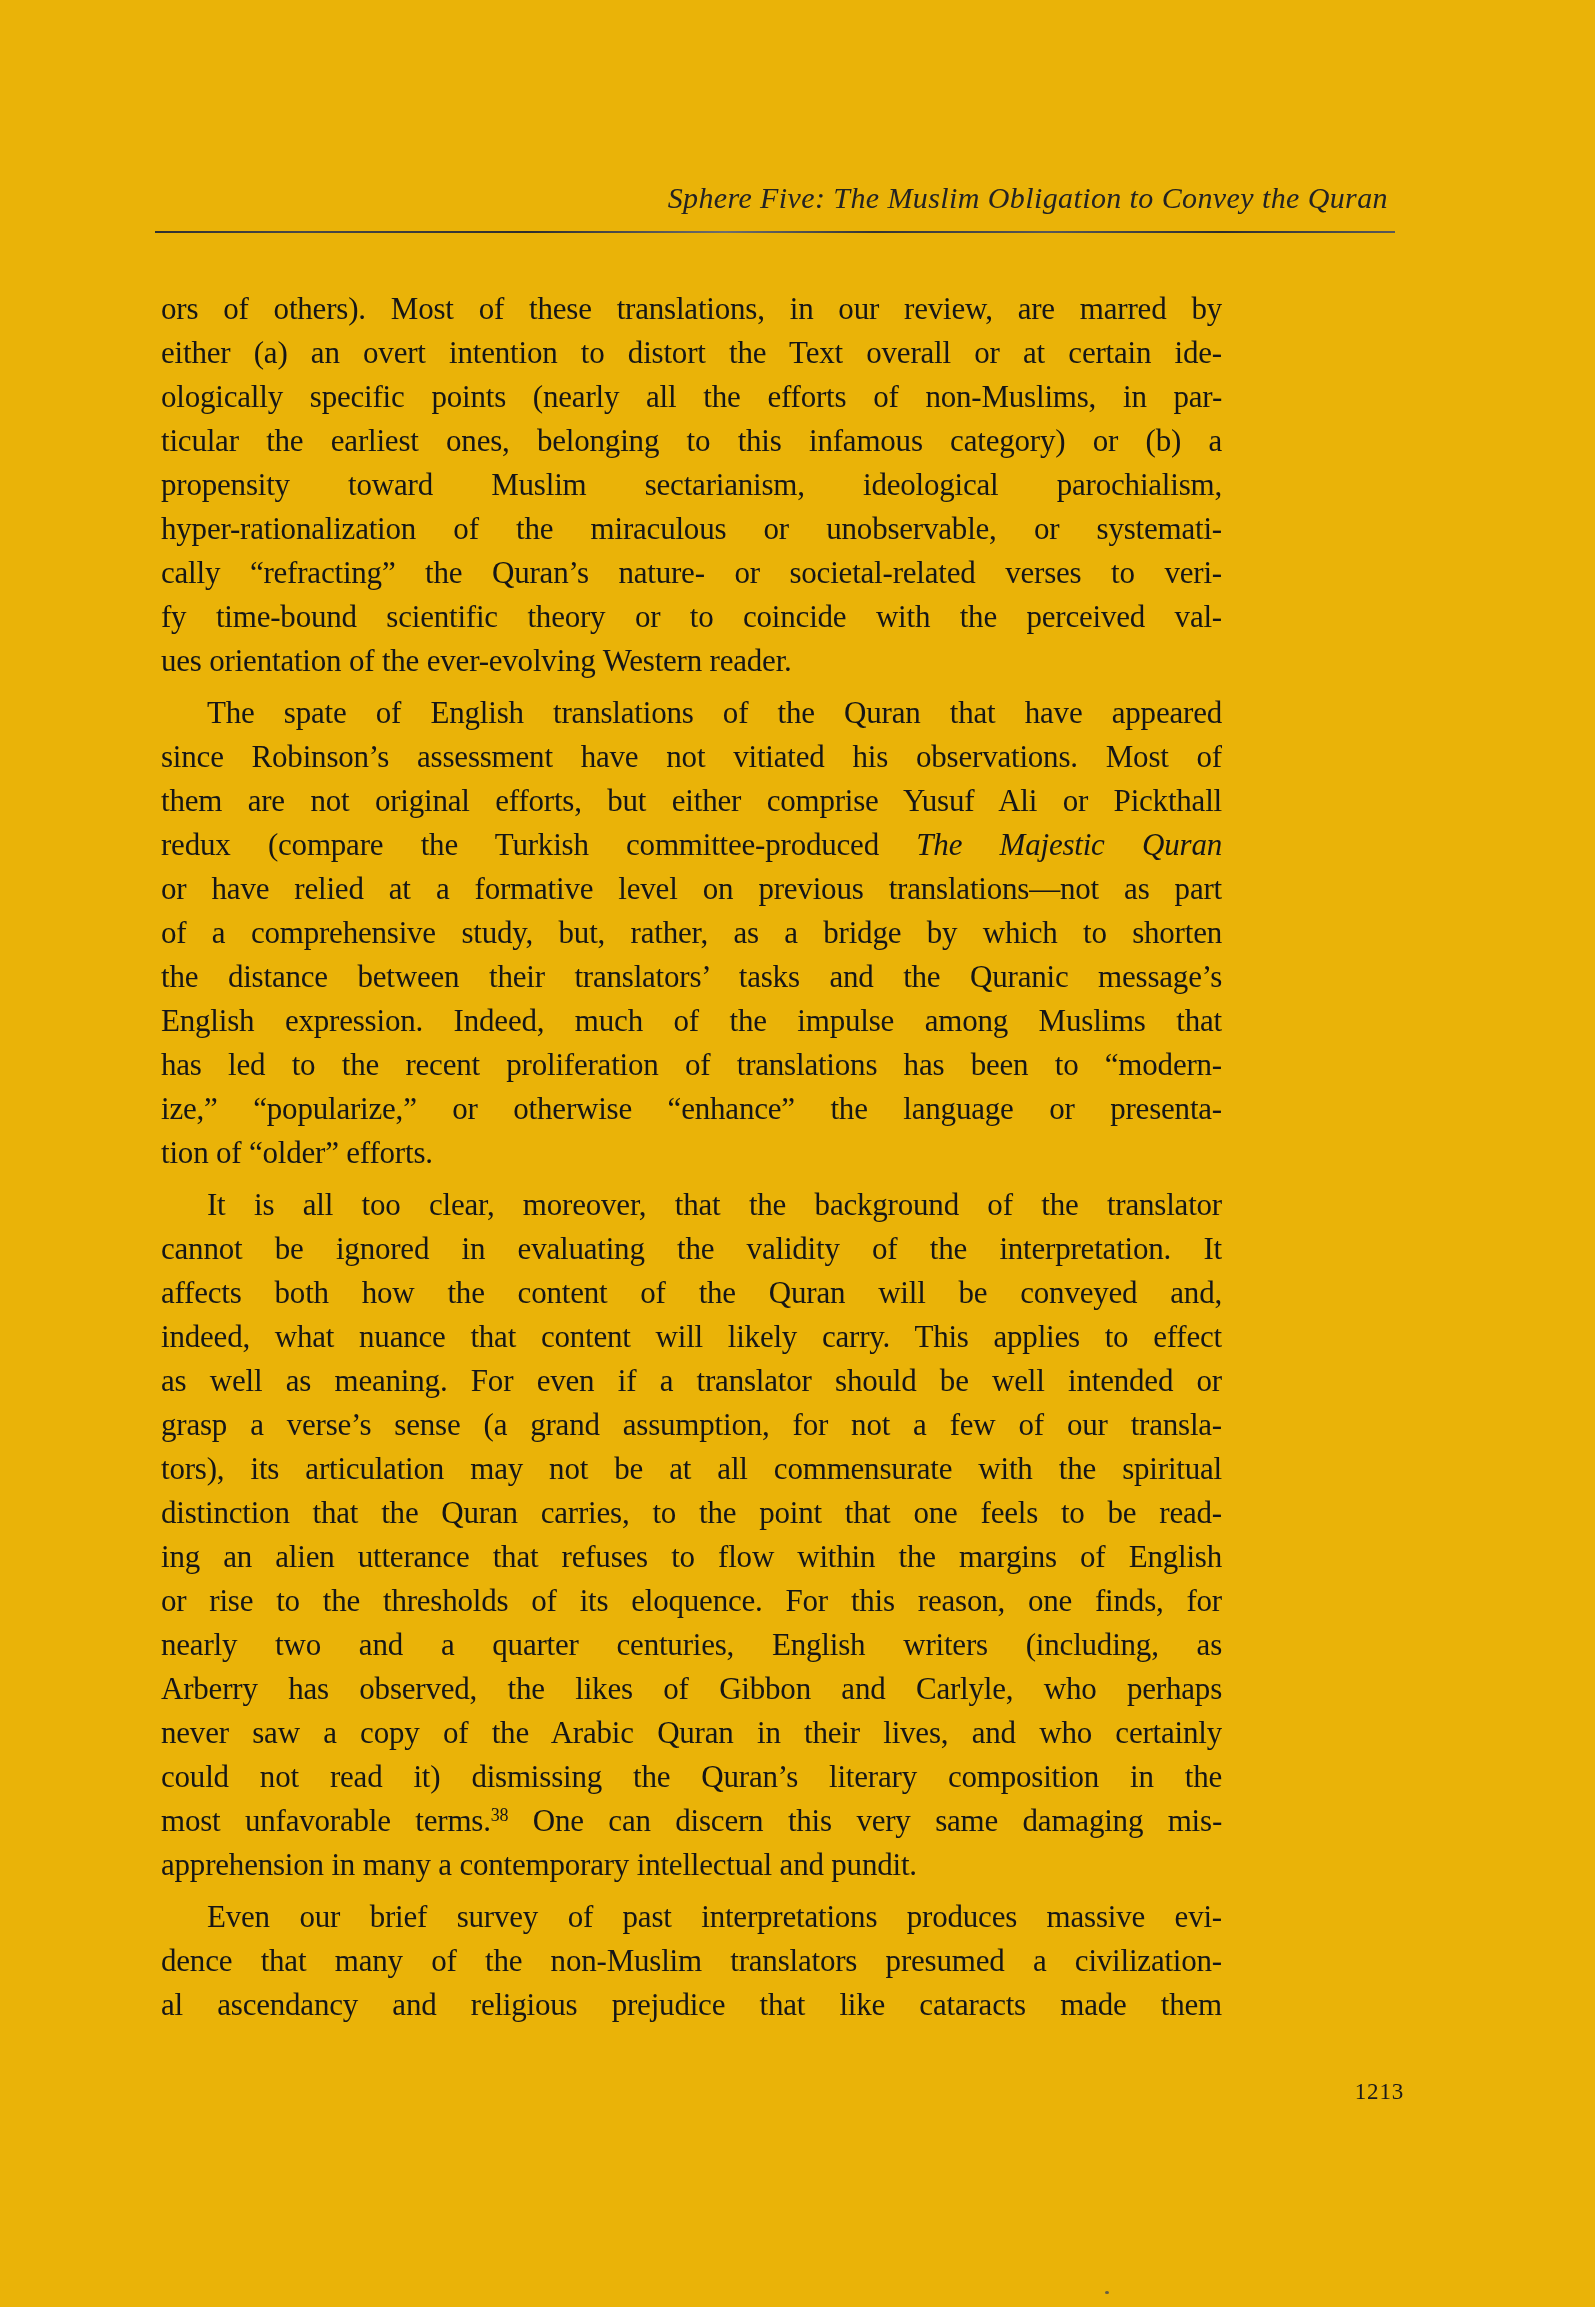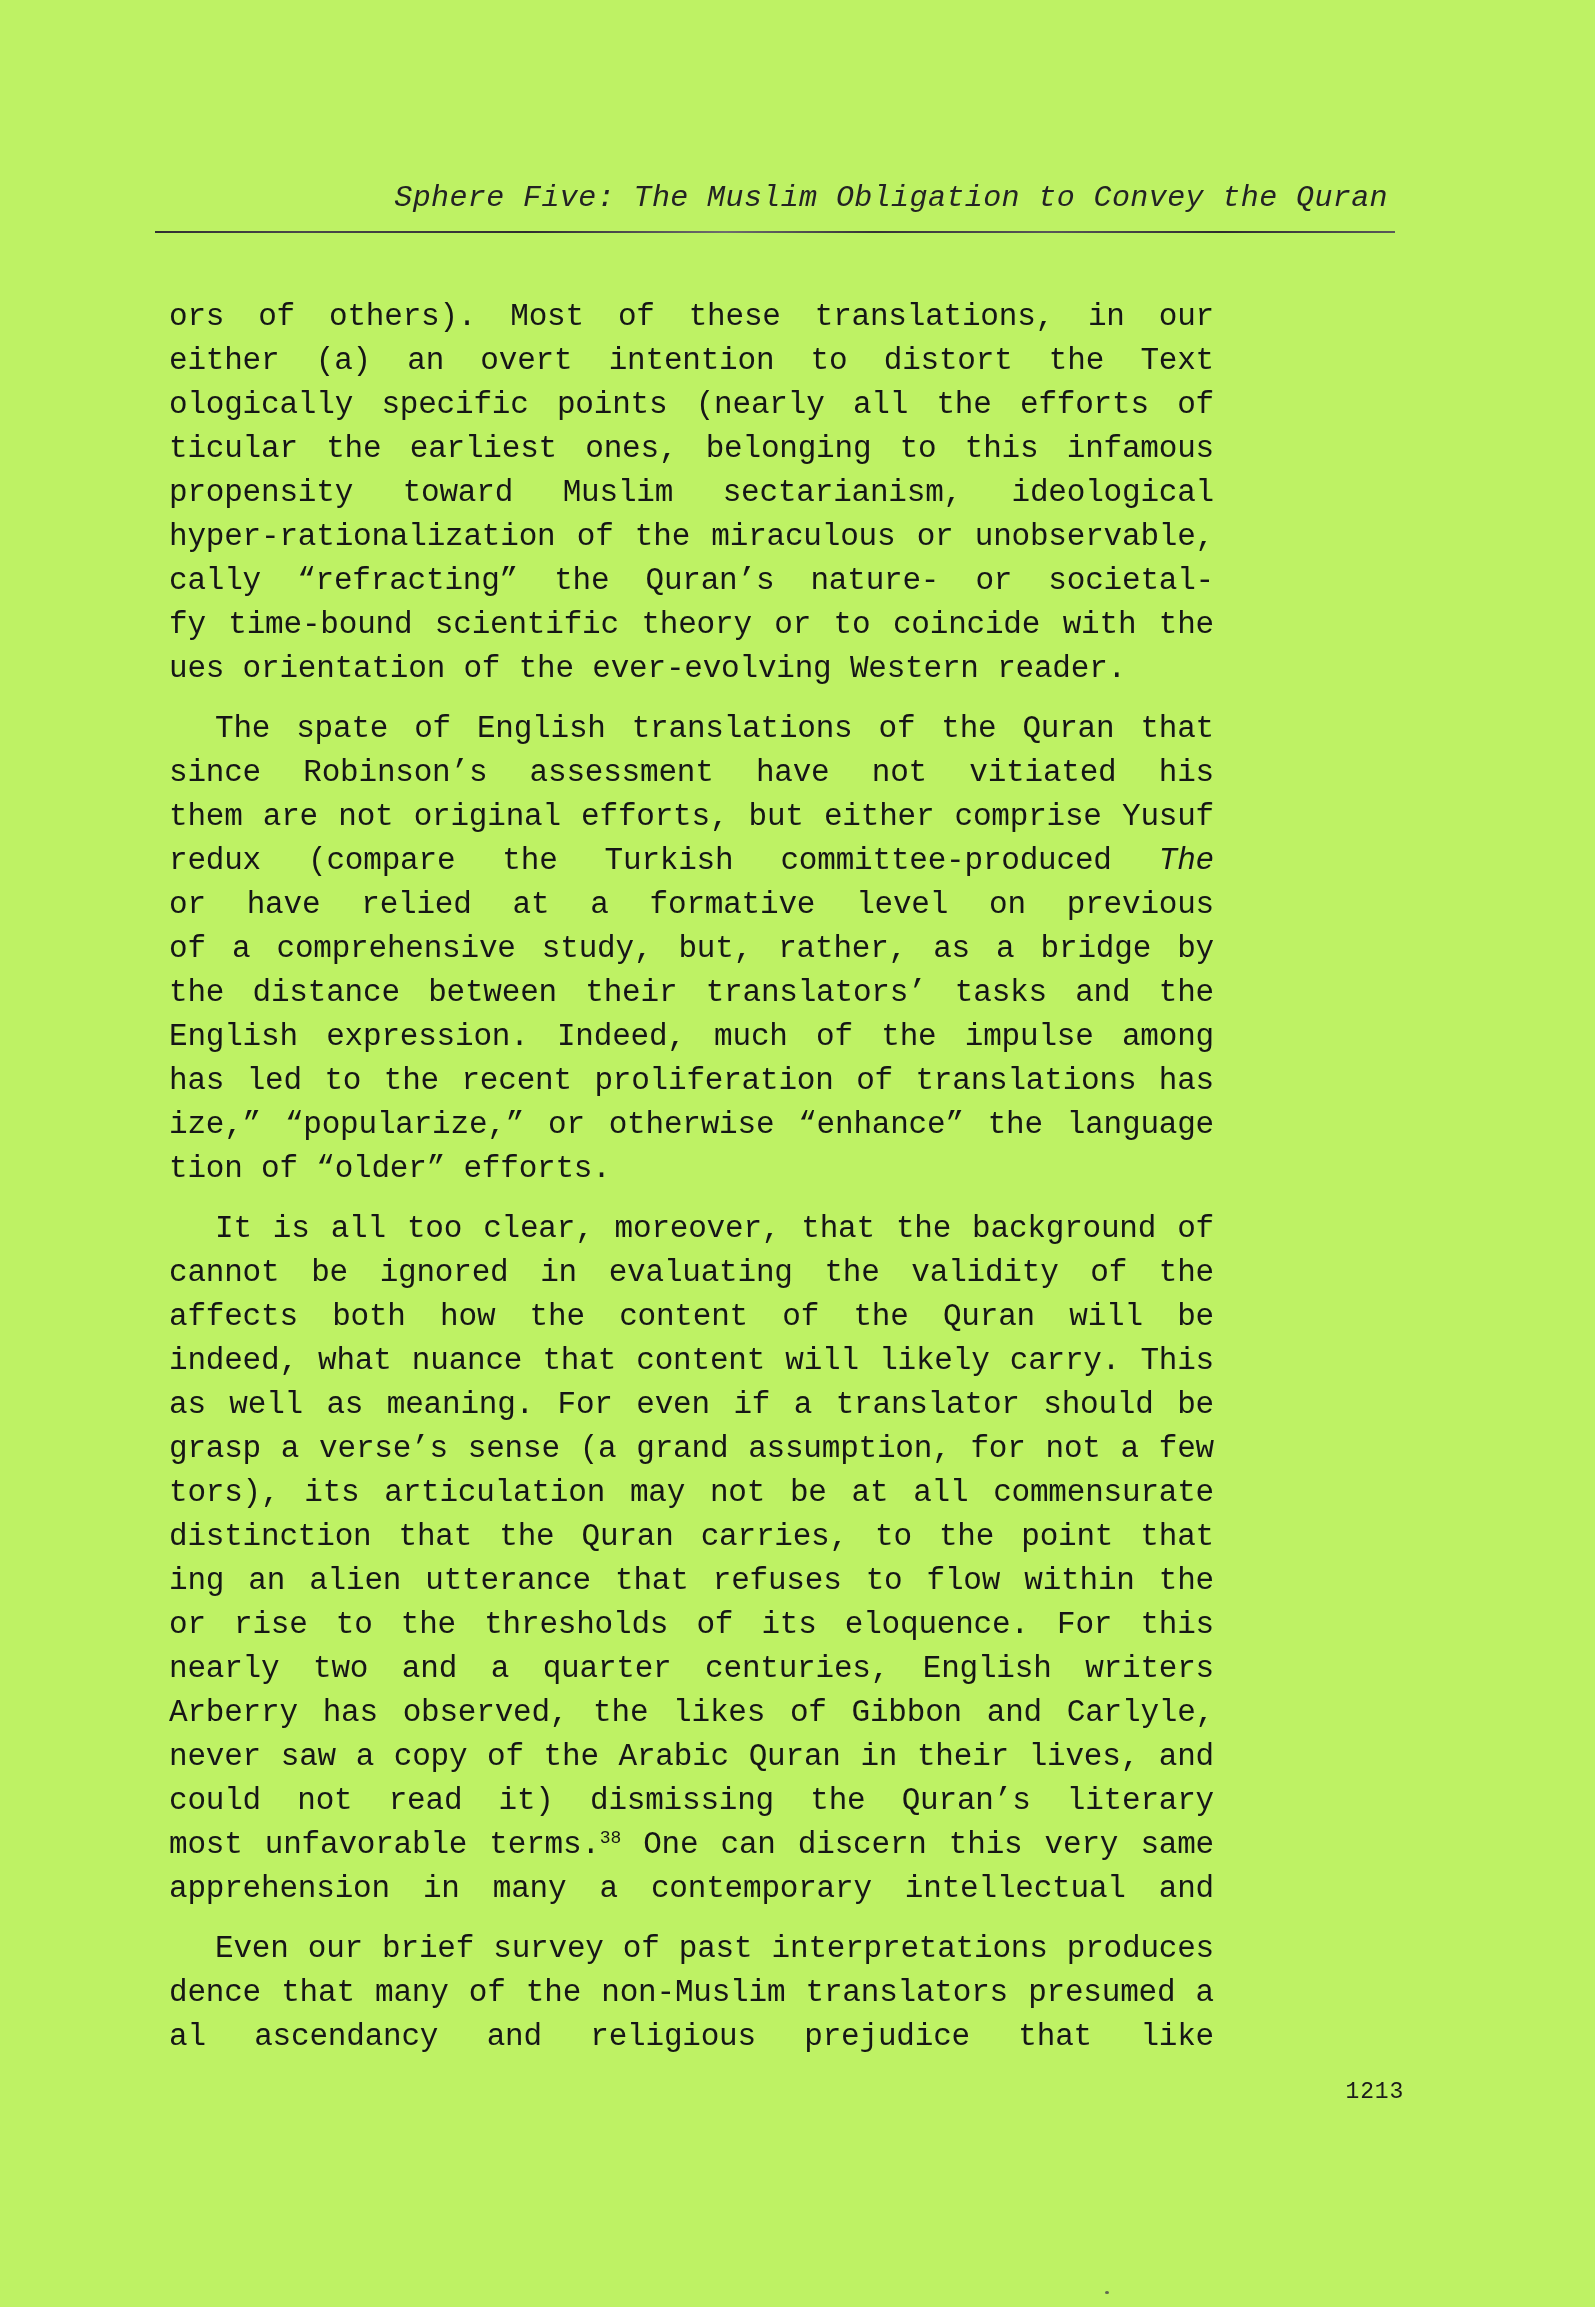--- a/index.html
+++ b/index.html
@@ -1,22 +1,22 @@
 <!DOCTYPE html>
 <html style="font-size:13px"><head>
 <meta charset="utf-8">
 <style>
   html, body { margin: 0; padding: 0; background: #ffffff; }
   .page {
     position: relative;
     width: 1596px;
     height: 2307px;
-    background: #bef264;
+    background: #eab308;
     overflow: hidden;
-    font-family: Liberation Mono, monospace;
+    font-family: Liberation Serif, serif;
     color: #1b1b1b;
   }
   .running-header {
     position: absolute;
     top: 181px;
     right: 208px;
     font-style: italic;
     font-size: 30px;
     letter-spacing: 0.4px;
     color: #232323;
@@ -35,21 +35,21 @@
   .body-text {
     position: absolute;
     top: 279px;
     left: 153px;
     width: 1077px;
     font-size: 31px;
     line-height: 44px;
     letter-spacing: -0.2px;
     color: #161616;
   }
-  .paragraph { margin: 16px; padding: 0; }
+  .paragraph { margin: 8px; padding: 0; }
   .line {
     text-align: justify;
     text-align-last: justify;
     height: 44px;
     overflow: hidden;
   }
   .line.no-just { text-align-last: left; }
   .line.indent { text-indent: 46px; }
   .line i { font-style: italic; }
   .line sup {

